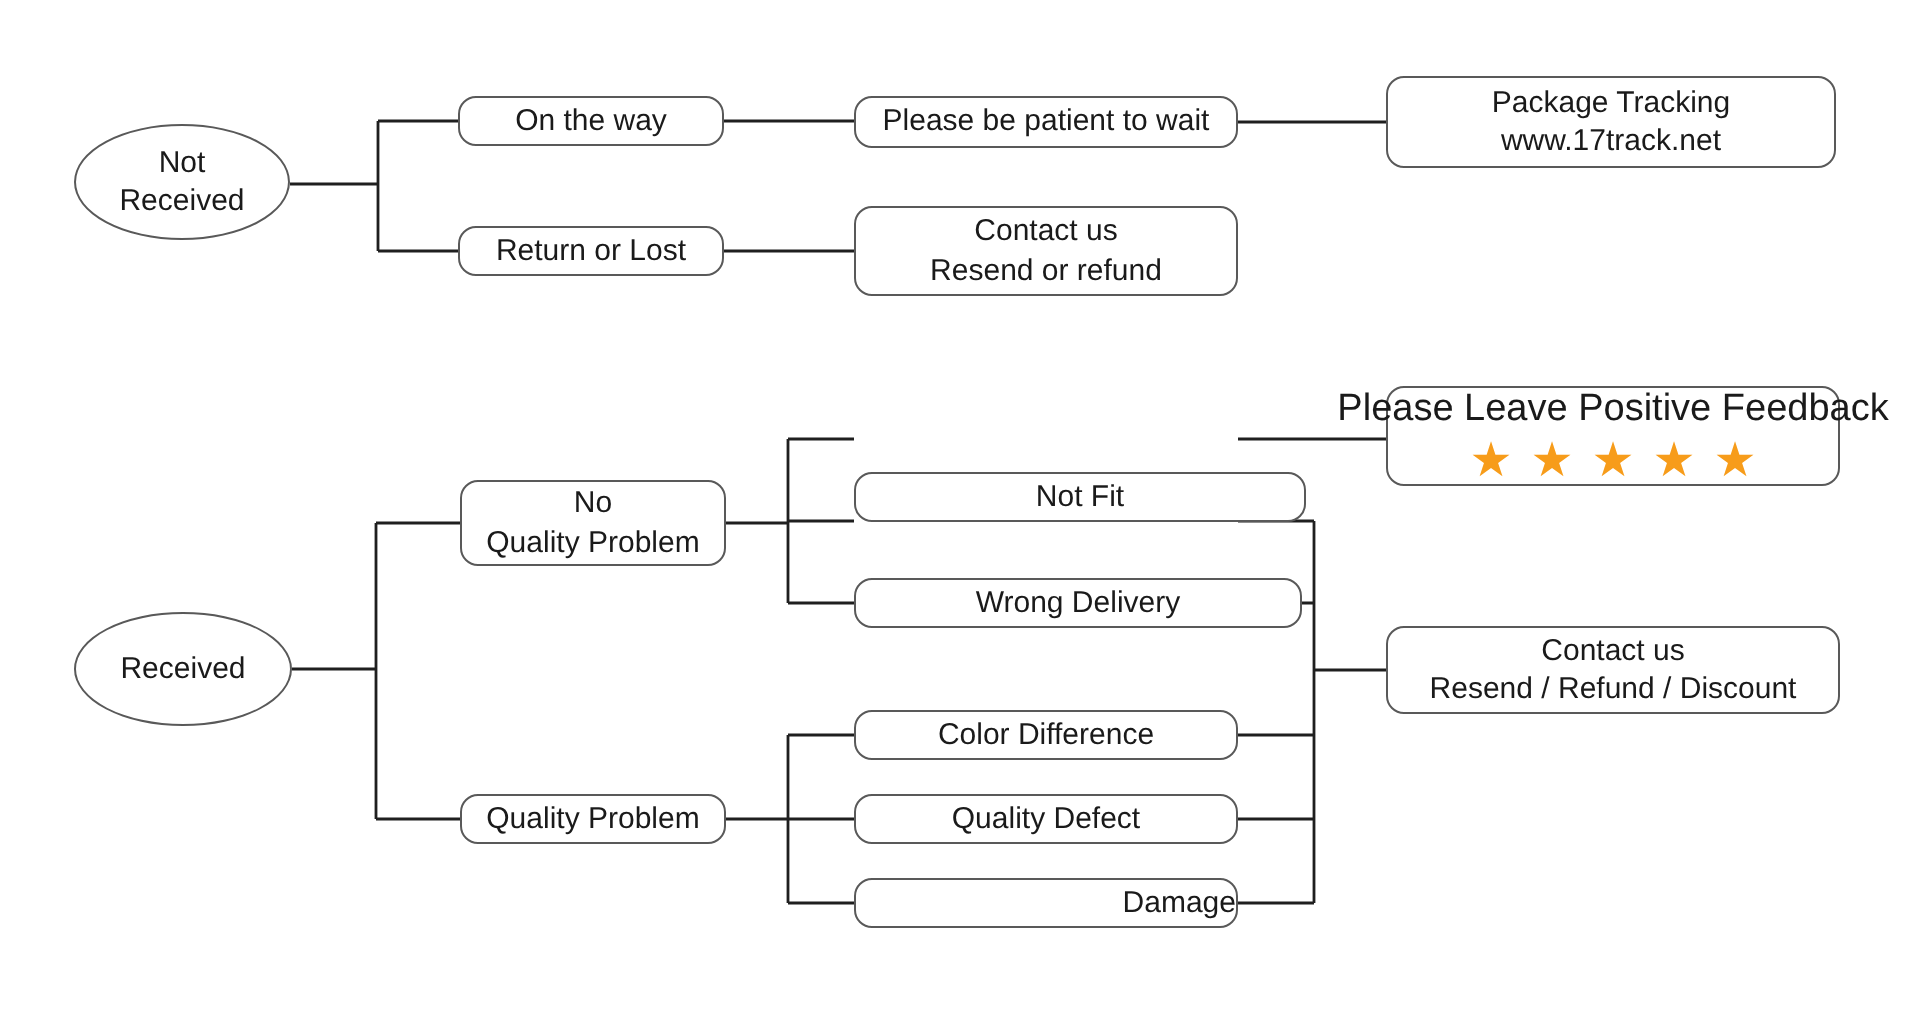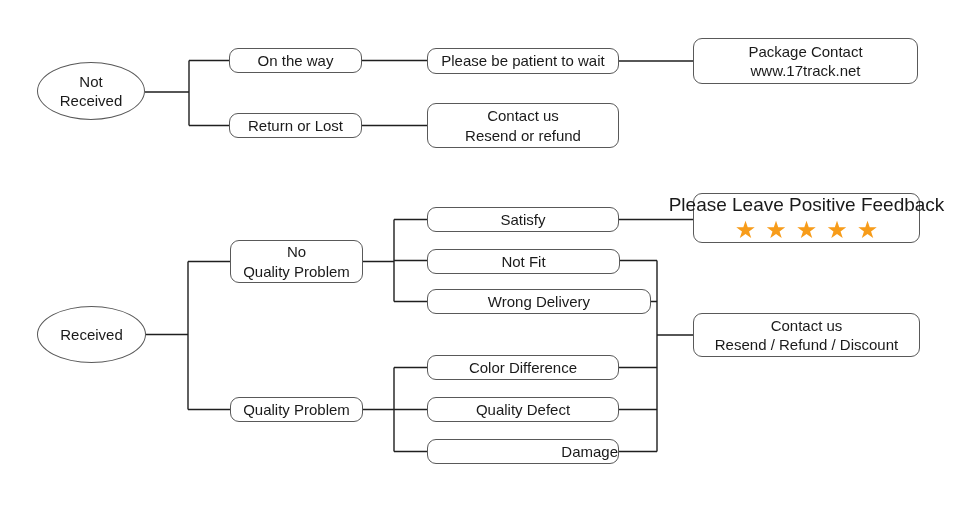--- a/index.html
+++ b/index.html
@@ -51,21 +51,21 @@
 
   <div class="node rect" style="left:427px;top:48px;width:192px;height:26px;">
     <span>Please be patient to wait</span>
   </div>
 
   <div class="node rect" style="left:229px;top:113px;width:133px;height:25px;">
     <span>Return or Lost</span>
   </div>
 
   <div class="node rect" style="left:693px;top:38px;width:225px;height:46px;">
-    <span>Package Contact</span>
+    <span>Package Tracking</span>
     <span>www.17track.net</span>
   </div>
 
   <div class="node rect" style="left:427px;top:103px;width:192px;height:45px;">
     <span>Contact us</span>
     <span>Resend or refund</span>
   </div>
 
   <div class="node ellipse" style="left:37px;top:306px;width:109px;height:57px;">
     <span>Received</span>
@@ -73,25 +73,22 @@
 
   <div class="node rect" style="left:230px;top:240px;width:133px;height:43px;">
     <span>No</span>
     <span>Quality Problem</span>
   </div>
 
   <div class="node rect" style="left:230px;top:397px;width:133px;height:25px;">
     <span>Quality Problem</span>
   </div>
 
-  <div class="node rect" style="left:427px;top:207px;width:192px;height:25px;">
-    <span>Satisfy</span>
-  </div>
 
-  <div class="node rect" style="left:427px;top:249px;width:193px;height:25px;text-align:right;">
+  <div class="node rect" style="left:427px;top:236px;width:226px;height:25px;text-align:right;">
     <span>Not Fit</span>
   </div>
 
   <div class="node rect" style="left:427px;top:289px;width:224px;height:25px;">
     <span>Wrong Delivery</span>
   </div>
 
   <div class="node rect" style="left:427px;top:355px;width:192px;height:25px;">
     <span>Color Difference</span>
   </div>

